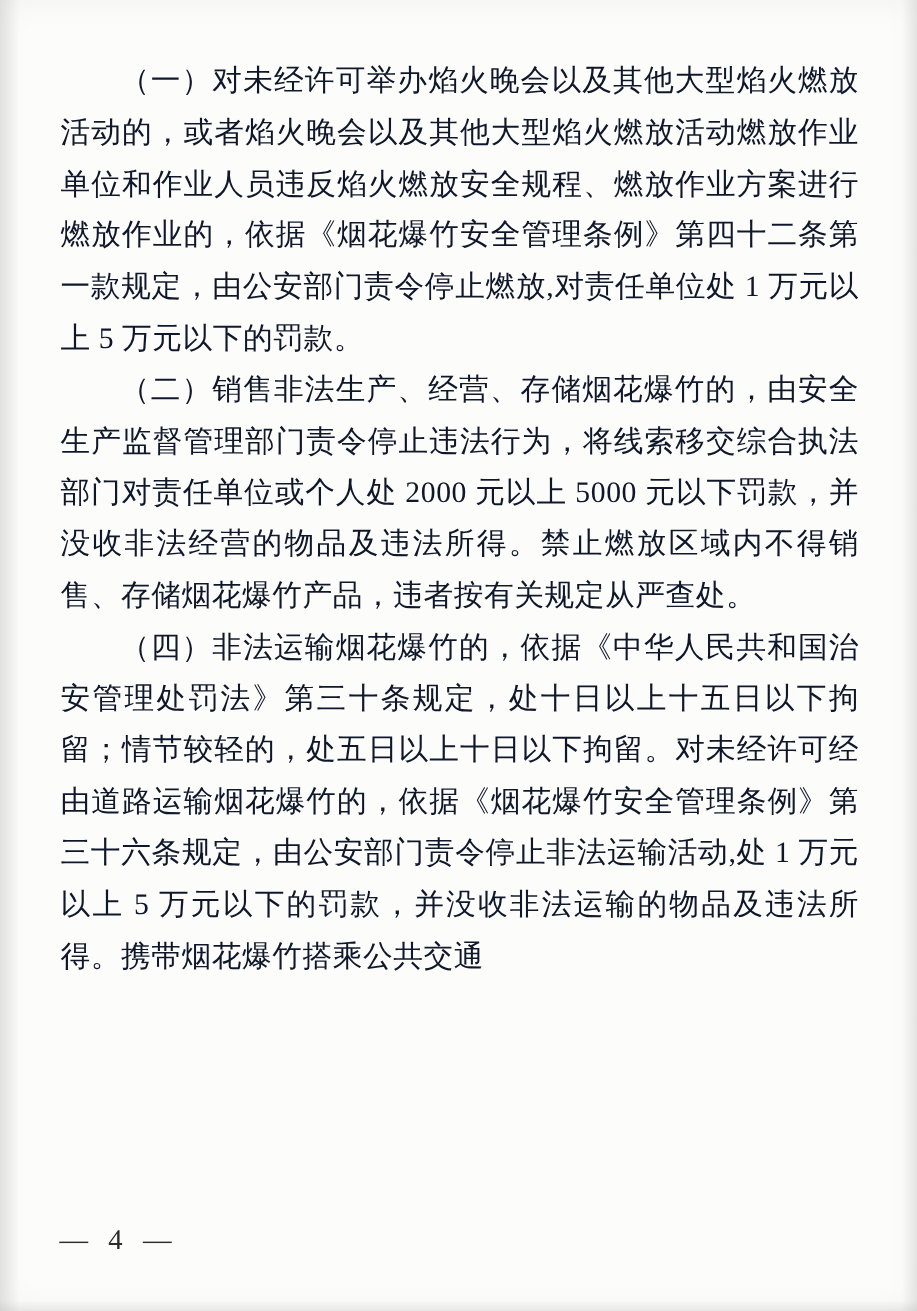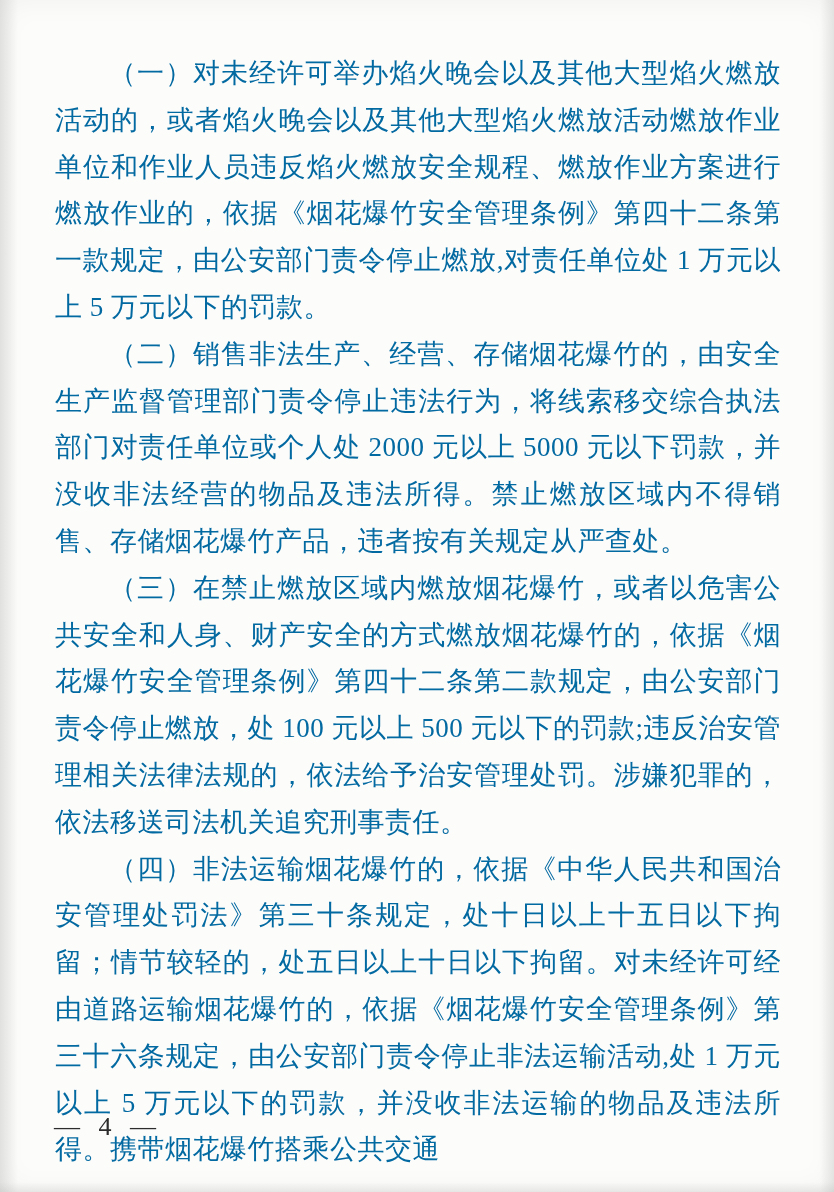--- a/index.html
+++ b/index.html
@@ -40,21 +40,21 @@
     left: 0; right: 0; bottom: 0;
     height: 10px;
     background: linear-gradient(to top, rgba(160,160,158,0.18), rgba(160,160,158,0));
     pointer-events: none;
   }
   .content {
     position: absolute;
     top: 50px;
     left: 55px;
     width: 726px;
-    color: #0369a1;
+    color: #0f172a;
   }
   .content p {
     margin: 0;
     padding: 0;
     font-size: 27px;
     line-height: 46.8px;
     text-indent: 2em;
     text-align: justify;
     text-justify: inter-ideograph;
     letter-spacing: 0.5px;
@@ -74,18 +74,17 @@
 <body>
 
 <div class="page">
   <div class="edge-left"></div>
   <div class="edge-right"></div>
   <div class="edge-bottom"></div>
 
   <div class="content">
     <p>（一）对未经许可举办焰火晚会以及其他大型焰火燃放活动的，或者焰火晚会以及其他大型焰火燃放活动燃放作业单位和作业人员违反焰火燃放安全规程、燃放作业方案进行燃放作业的，依据《烟花爆竹安全管理条例》第四十二条第一款规定，由公安部门责令停止燃放,对责任单位处 1 万元以上 5 万元以下的罚款。</p>
     <p>（二）销售非法生产、经营、存储烟花爆竹的，由安全生产监督管理部门责令停止违法行为，将线索移交综合执法部门对责任单位或个人处 2000 元以上 5000 元以下罚款，并没收非法经营的物品及违法所得。禁止燃放区域内不得销售、存储烟花爆竹产品，违者按有关规定从严查处。</p>
-    <p>（三）在禁止燃放区域内燃放烟花爆竹，或者以危害公共安全和人身、财产安全的方式燃放烟花爆竹的，依据《烟花爆竹安全管理条例》第四十二条第二款规定，由公安部门责令停止燃放，处 100 元以上 500 元以下的罚款;违反治安管理相关法律法规的，依法给予治安管理处罚。涉嫌犯罪的，依法移送司法机关追究刑事责任。</p>
     <p>（四）非法运输烟花爆竹的，依据《中华人民共和国治安管理处罚法》第三十条规定，处十日以上十五日以下拘留；情节较轻的，处五日以上十日以下拘留。对未经许可经由道路运输烟花爆竹的，依据《烟花爆竹安全管理条例》第三十六条规定，由公安部门责令停止非法运输活动,处 1 万元以上 5 万元以下的罚款，并没收非法运输的物品及违法所得。携带烟花爆竹搭乘公共交通</p>
   </div>
 
   <div class="page-number">— 4 —</div>
 </div>
 
 </body></html>

